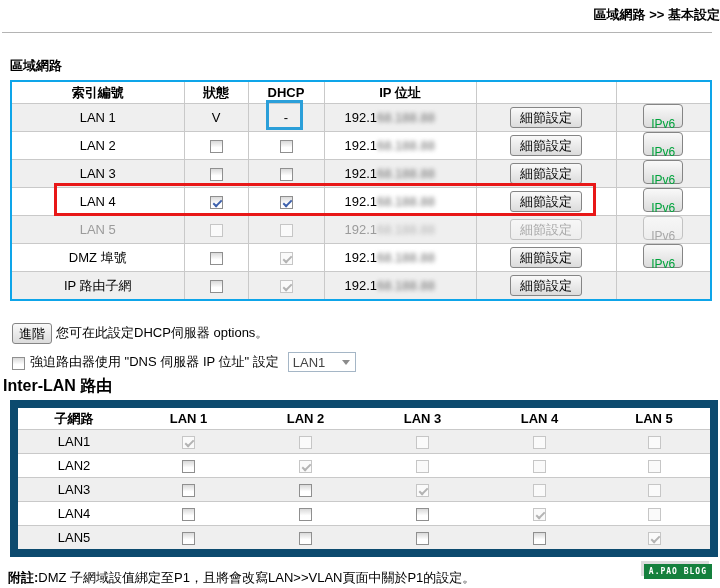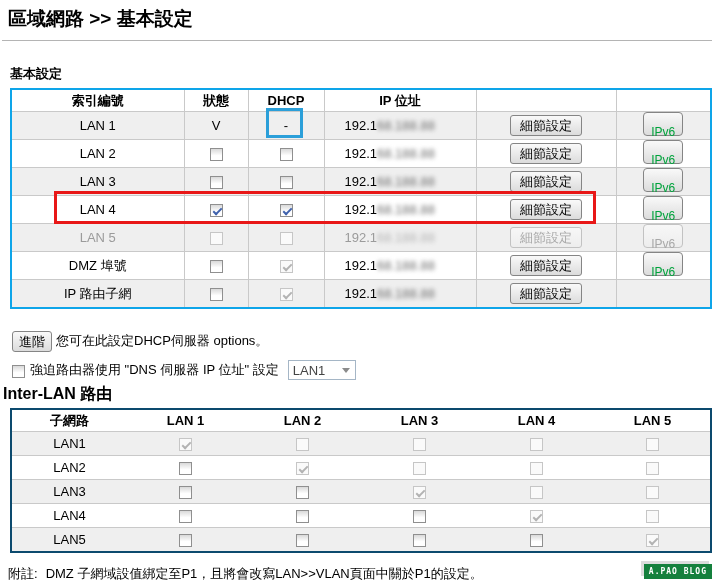--- a/index.html
+++ b/index.html
@@ -3,21 +3,21 @@
 <meta charset="utf-8">
 <style>
   html,body{margin:0;padding:0;}
   body{
     width:720px;height:588px;position:relative;overflow:hidden;
     background:#fff;color:#000;
     font-family:"Liberation Sans","DejaVu Sans",sans-serif;
     font-size:13px;
     --hl-red:#e81717; --hl-blue:#2b9fd9; --ipv6-green:#00a33c;
   }
-  .page-title{margin:6px 0 0 8px;font-weight:bold;font-size:19px;}
+  .page-title{margin:6px 0 0 8px;font-weight:bold;font-size:13px;text-align:right;}
   .title-rule{border:none;border-top:1px solid #b4b4b4;margin:8px 0 0 2px;width:710px;}
   .sec-heading{margin:24px 0 5px 10px;font-weight:bold;font-size:13px;}
 
   .tbl-wrap{margin-left:10px;width:700px;position:relative;}
   table{border-collapse:collapse;table-layout:fixed;width:700px;font-size:13px;}
   table.basic{border:2px solid #0ea5e9;}
   table.basic th{height:21px;font-weight:bold;border:1px solid #c9c9c9;background:#fff;padding:0;}
   table.basic td{height:27px;border:1px solid #c9c9c9;text-align:center;padding:0;vertical-align:middle;}
   table.basic td.ip-cell{text-align:left;padding-left:20px;}
   tr.shade{background:#efefef;}
@@ -45,38 +45,38 @@
   .hl-red{left:44px;top:103px;width:542px;height:33px;border:3px solid var(--hl-red);}
 
   .adv-row{margin:21px 0 0 12px;display:flex;align-items:center;gap:4px;height:22px;}
   .dns-row{margin:8px 0 0 12px;display:flex;align-items:center;gap:5px;height:20px;}
   .select{display:inline-flex;align-items:center;justify-content:space-between;
       width:68px;height:20px;border:1px solid #a5b6c6;background:#fff;
       padding:0 5px 0 4px;box-sizing:border-box;color:#444;margin-left:4px;}
   .select .arrow{width:0;height:0;border-left:4px solid transparent;border-right:4px solid transparent;border-top:5px solid #8b8b8b;}
 
   .interlan-heading{margin:4px 0 3px 3px;font-weight:bold;font-size:16px;}
-  table.interlan{border:2px solid #0c4a6e;}
+  table.interlan{border:8px solid #0c4a6e;}
   table.interlan th{height:21px;font-weight:bold;padding:0;border-bottom:1px solid #c9c9c9;}
   table.interlan td{height:23px;text-align:center;padding:0;border-bottom:1px solid #c9c9c9;vertical-align:middle;}
 
   .note{display:flex;margin:13px 0 0 8px;line-height:15px;}
-  .note-label{font-weight:normal;margin-right:8px;white-space:nowrap;}
+  .note-label{font-weight:bold;margin-right:0;white-space:nowrap;}
 
   .watermark{position:absolute;right:8px;bottom:9px;background:#15803d;color:#fff;
       font-family:"DejaVu Sans Mono",monospace;font-size:8px;font-weight:bold;
       letter-spacing:1px;padding:3px 5px;box-shadow:-3px -3px 0 #dcdcdc;}
 </style>
 </head>
 <body style="--ipv6-green: #00a33c; --hl-red: #e81717; --hl-blue: #2b9fd9;">
 
 <div class="page-title">區域網路 &gt;&gt; 基本設定</div>
 <hr class="title-rule">
 
-<div class="sec-heading">基本設定</div>
+<div class="sec-heading">區域網路</div>
 
 <div class="tbl-wrap">
   <table class="basic">
     <colgroup>
       <col style="width:173px">
         <col style="width:64px">
         <col style="width:76px">
       <col style="width:152px">
         <col style="width:140px">
         <col style="width:95px">

